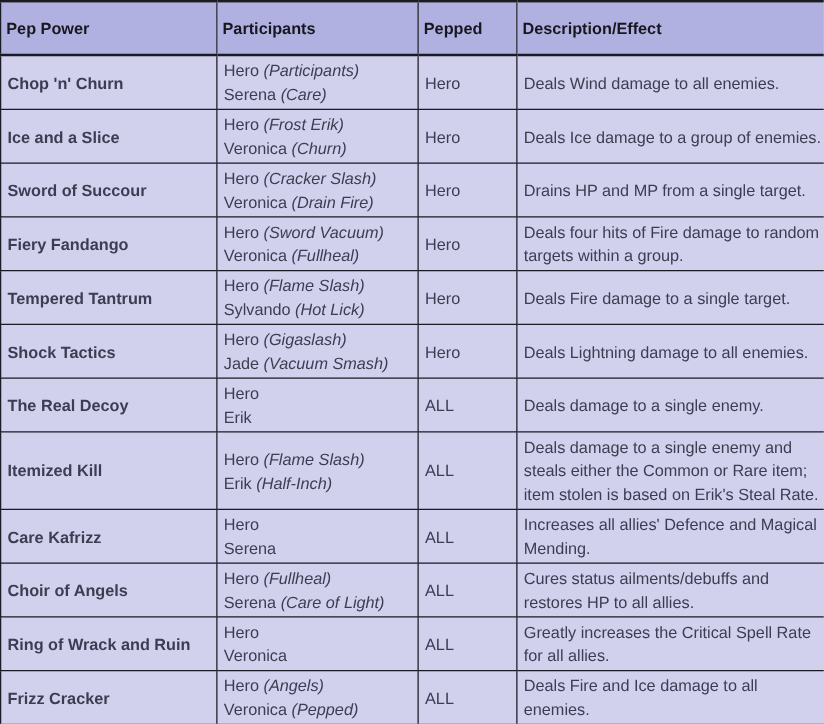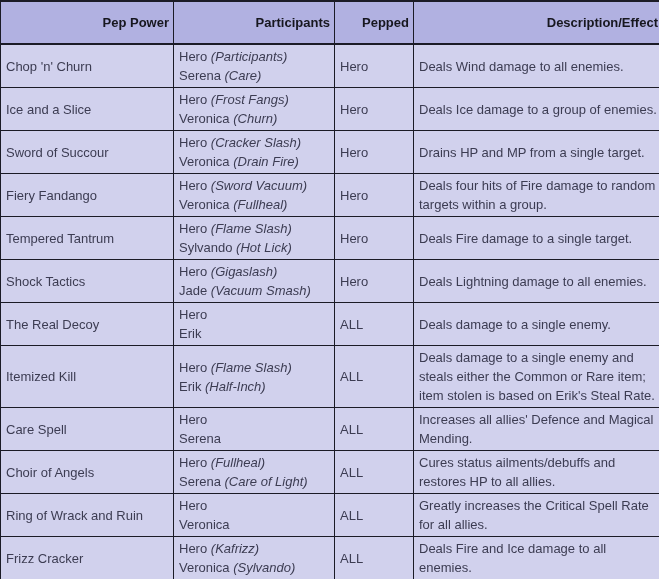--- a/index.html
+++ b/index.html
@@ -30,32 +30,32 @@
     border: 1px solid var(--border-color);
     font-size: 13px;
     line-height: 19px;
     vertical-align: middle;
     overflow: hidden;
   }
   table.pep-table th {
     background: var(--header-bg);
     color: var(--header-text);
     font-weight: bold;
-    text-align: right;
+    text-align: left;
     height: 20px;
     padding: 1px 4px;
     border-top-width: 2px;
     border-bottom-width: 2px;
   }
   table.pep-table td {
     padding: 2px 4px 2px 5px;
     color: var(--body-text);
   }
   td.col-name {
-    font-weight: normal;
+    font-weight: bold;
     color: var(--name-text);
   }
   td.col-part div {
     white-space: nowrap;
   }
   table.pep-table tr {
     height: 43px;
   }
   col.c1 { width: 173px; }
   col.c2 { width: 161px; }
@@ -86,21 +86,21 @@
         <td class="col-part">
           <div>Hero<i> (Participants)</i></div>
           <div>Serena<i> (Care)</i></div>
         </td>
         <td class="col-pepped">Hero</td>
         <td class="col-desc">Deals Wind damage to all enemies.</td>
       </tr>
       <tr>
         <td class="col-name">Ice and a Slice</td>
         <td class="col-part">
-          <div>Hero<i> (Frost Fangs)</i></div>
+          <div>Hero<i> (Frost Erik)</i></div>
           <div>Veronica<i> (Churn)</i></div>
         </td>
         <td class="col-pepped">Hero</td>
         <td class="col-desc">Deals Ice damage to a group of enemies.</td>
       </tr>
       <tr>
         <td class="col-name">Sword of Succour</td>
         <td class="col-part">
           <div>Hero<i> (Cracker Slash)</i></div>
           <div>Veronica<i> (Drain Fire)</i></div>
@@ -147,21 +147,21 @@
       <tr>
         <td class="col-name">Itemized Kill</td>
         <td class="col-part">
           <div>Hero<i> (Flame Slash)</i></div>
           <div>Erik<i> (Half-Inch)</i></div>
         </td>
         <td class="col-pepped">ALL</td>
         <td class="col-desc">Deals damage to a single enemy and steals either the Common or Rare item; item stolen is based on Erik's Steal Rate.</td>
       </tr>
       <tr>
-        <td class="col-name">Care Spell</td>
+        <td class="col-name">Care Kafrizz</td>
         <td class="col-part">
           <div>Hero</div>
           <div>Serena</div>
         </td>
         <td class="col-pepped">ALL</td>
         <td class="col-desc">Increases all allies' Defence and Magical Mending.</td>
       </tr>
       <tr>
         <td class="col-name">Choir of Angels</td>
         <td class="col-part">
@@ -176,20 +176,20 @@
         <td class="col-part">
           <div>Hero</div>
           <div>Veronica</div>
         </td>
         <td class="col-pepped">ALL</td>
         <td class="col-desc">Greatly increases the Critical Spell Rate for all allies.</td>
       </tr>
       <tr>
         <td class="col-name">Frizz Cracker</td>
         <td class="col-part">
-          <div>Hero<i> (Kafrizz)</i></div>
-          <div>Veronica<i> (Sylvando)</i></div>
+          <div>Hero<i> (Angels)</i></div>
+          <div>Veronica<i> (Pepped)</i></div>
         </td>
         <td class="col-pepped">ALL</td>
         <td class="col-desc">Deals Fire and Ice damage to all enemies.</td>
       </tr>
     </tbody>
 </table>
 
 </body></html>

